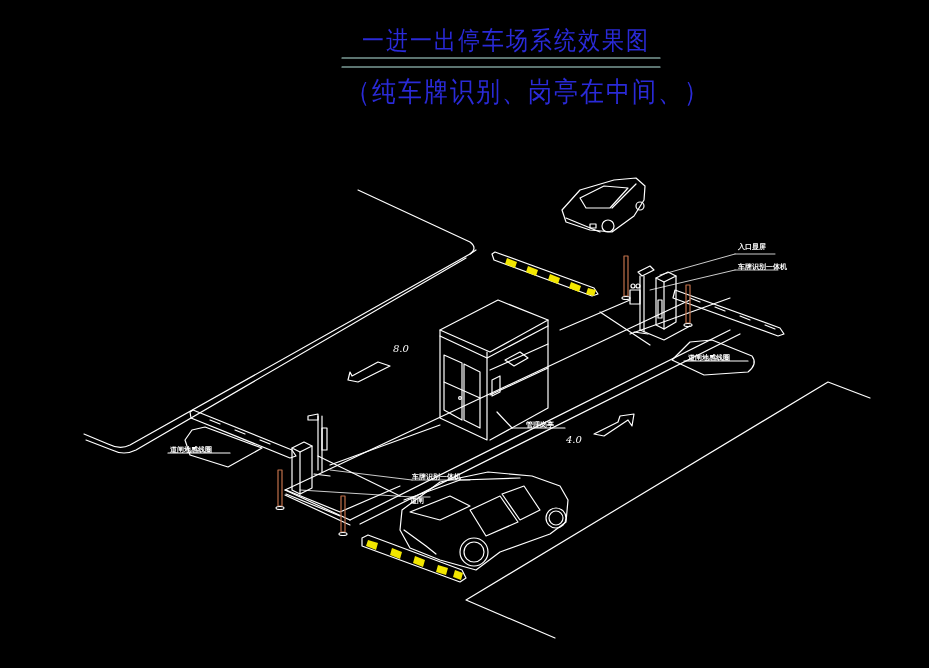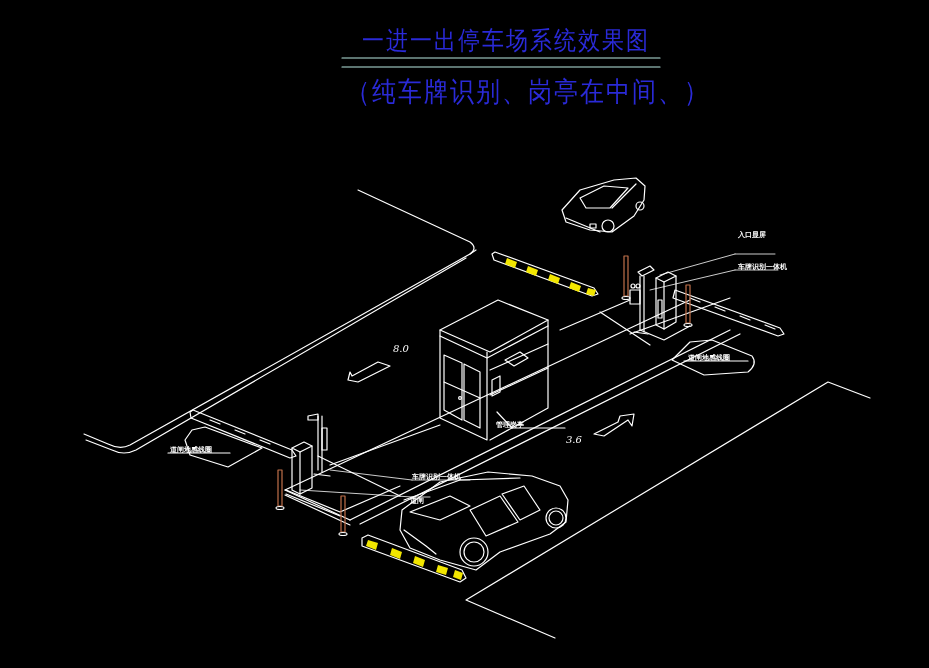--- a/index.html
+++ b/index.html
@@ -189,22 +189,22 @@
       <line x1="412" y1="480" x2="470" y2="480"></line>
       <line x1="300" y1="490" x2="412" y2="497"></line>
       <line x1="412" y1="497" x2="430" y2="497"></line>
     </g>
   </g>
 </svg>
 
 <div class="title" id="title-main">一进一出停车场系统效果图</div>
 <div class="title" id="title-sub">（纯车牌识别、岗亭在中间、）</div>
 
-<div class="label" style="left:738px;top:230px;">入口显屏</div>
+<div class="label" style="left:738px;top:242px;">入口显屏</div>
 <div class="label" style="left:738px;top:262px;">车牌识别一体机</div>
 <div class="label" style="left:688px;top:353px;">道闸地感线圈</div>
 <div class="label" style="left:170px;top:445px;">道闸地感线圈</div>
-<div class="label" style="left:496px;top:420px;">管理岗亭</div>
+<div class="label" style="left:526px;top:420px;">管理岗亭</div>
 <div class="label" style="left:412px;top:472px;">车牌识别一体机</div>
 <div class="label" style="left:410px;top:496px;">道闸</div>
 
 <div class="dim" style="left:393px;top:343px;">8.0</div>
-<div class="dim" style="left:566px;top:434px;">3.6</div>
+<div class="dim" style="left:566px;top:434px;">4.0</div>
 
 </body></html>

